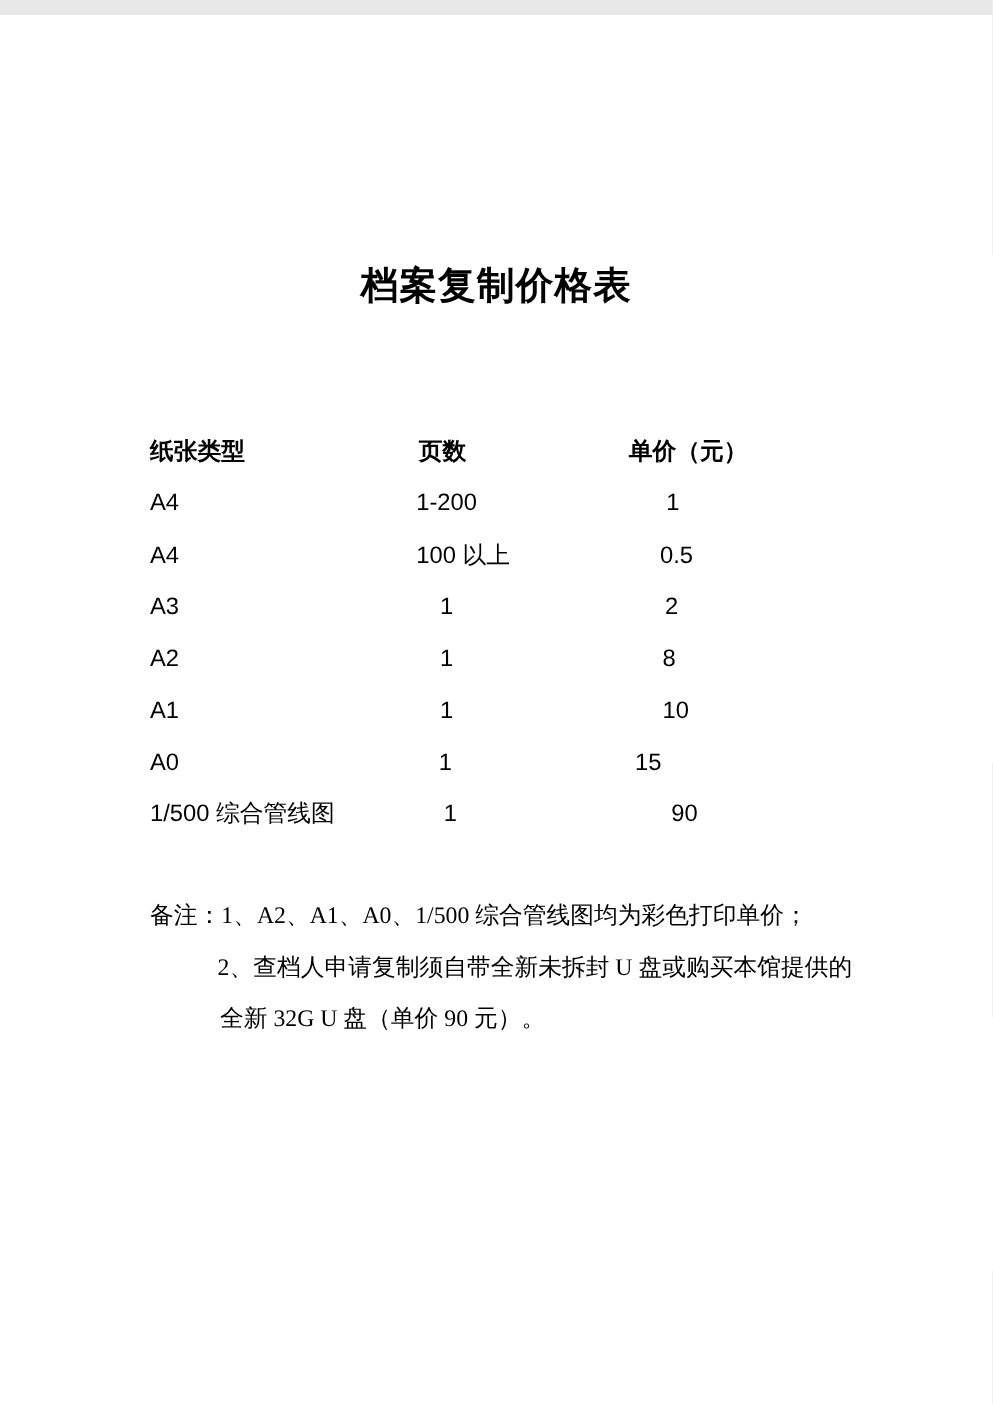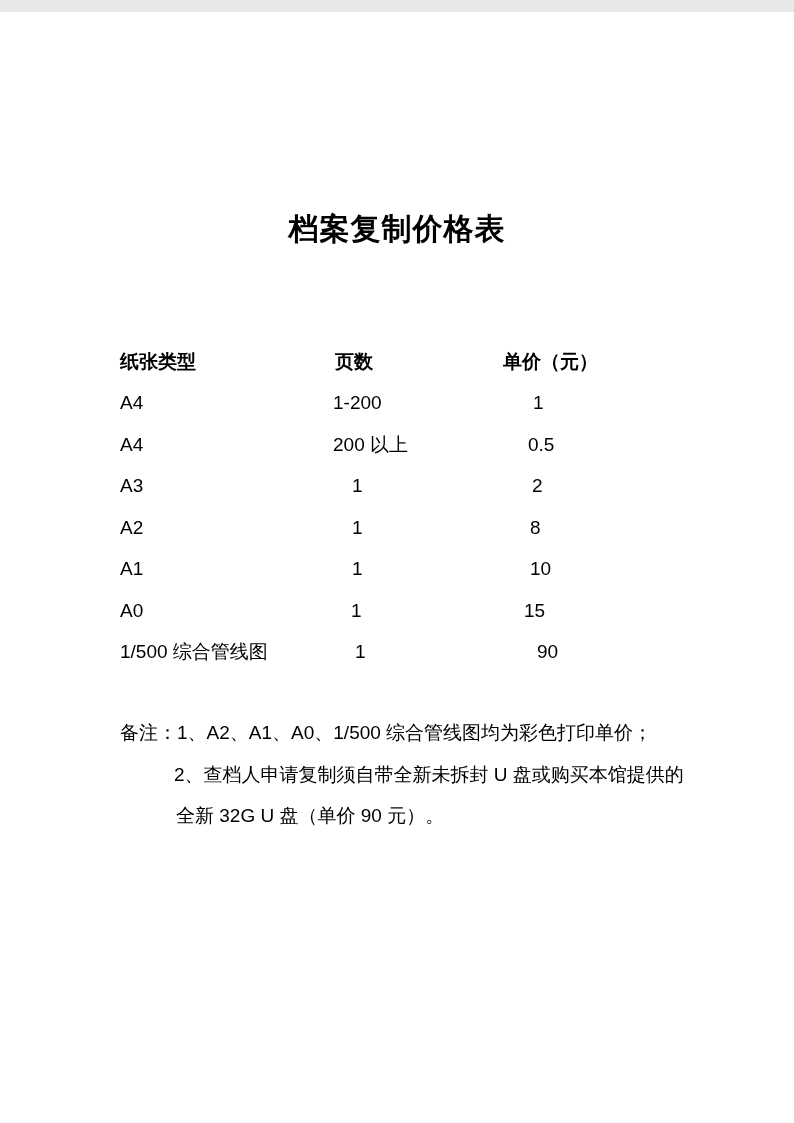--- a/index.html
+++ b/index.html
@@ -56,20 +56,21 @@
     position: absolute;
     left: 0;
     top: 0;
     width: 100%;
   }
   .note-line {
     position: absolute;
     white-space: nowrap;
     font-size: 19px;
     line-height: 22px;
+    font-family: Liberation Serif, serif;
   }
   .note-1 { left: 120px; top: 710px; }
   .note-2 { left: 174px; top: 752px; }
   .note-3 { left: 176px; top: 793px; }
 </style>
 </head>
 <body>
 
 <div class="page">
 
@@ -84,21 +85,21 @@
     </div>
 
     <div class="t-row">
       <span class="cell" style="left:0">A4</span>
       <span class="cell" style="left:213px">1-200</span>
       <span class="cell" style="left:413px">1</span>
     </div>
 
     <div class="t-row">
       <span class="cell" style="left:0">A4</span>
-      <span class="cell" style="left:213px">200 以上</span>
+      <span class="cell" style="left:213px">100 以上</span>
       <span class="cell" style="left:408px">0.5</span>
     </div>
 
     <div class="t-row">
       <span class="cell" style="left:0">A3</span>
       <span class="cell" style="left:232px">1</span>
       <span class="cell" style="left:412px">2</span>
     </div>
 
     <div class="t-row">
@@ -109,21 +110,21 @@
 
     <div class="t-row">
       <span class="cell" style="left:0">A1</span>
       <span class="cell" style="left:232px">1</span>
       <span class="cell" style="left:410px">10</span>
     </div>
 
     <div class="t-row">
       <span class="cell" style="left:0">A0</span>
       <span class="cell" style="left:231px">1</span>
-      <span class="cell" style="left:404px">15</span>
+      <span class="cell" style="left:388px">15</span>
     </div>
 
     <div class="t-row">
       <span class="cell" style="left:0">1/500 综合管线图</span>
       <span class="cell" style="left:235px">1</span>
       <span class="cell" style="left:417px">90</span>
     </div>
 
   </div>
 

